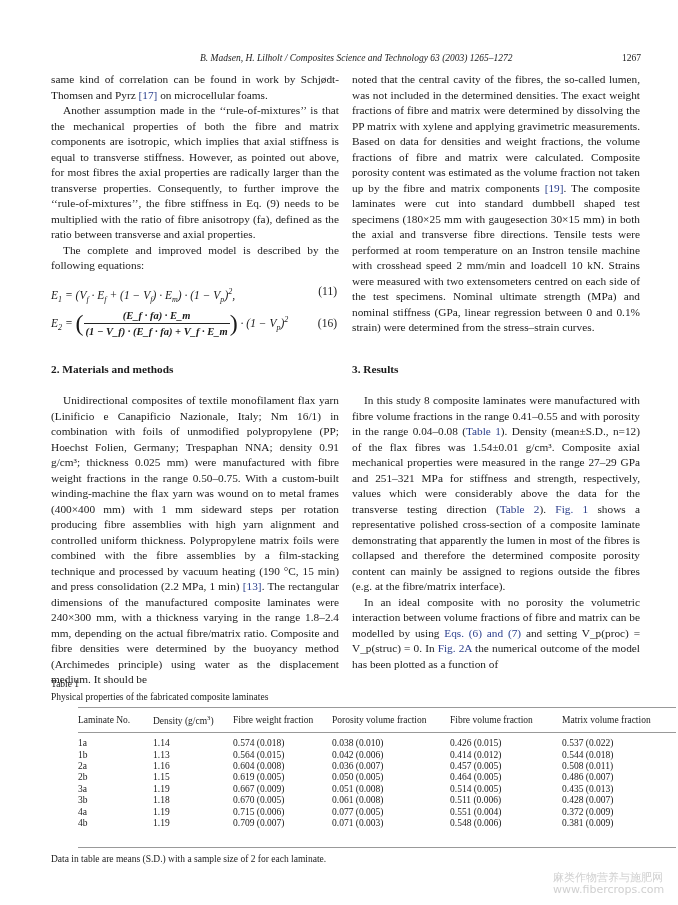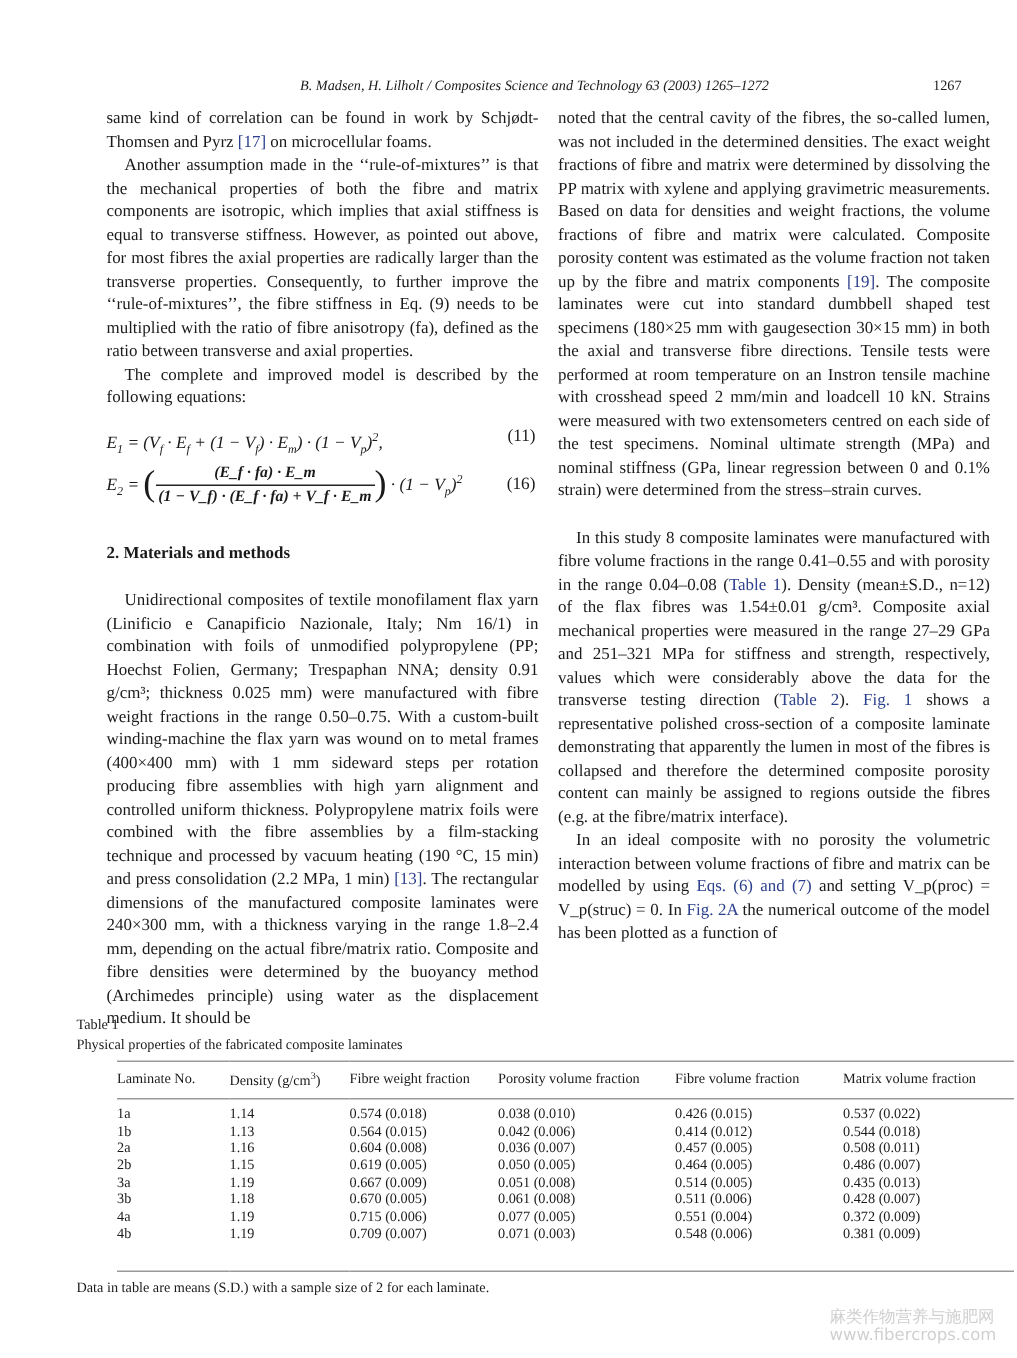--- a/index.html
+++ b/index.html
@@ -1,21 +1,21 @@
 <!DOCTYPE html>
 <html><head>
 <meta charset="utf-8">
 <style>
   html, body { margin:0; padding:0; background:#ffffff; }
   body { width:678px; height:905px; position:relative; overflow:hidden;
          font-family:"Liberation Serif", "DejaVu Serif", serif; color:#1a1a1a; }
   .header { position:absolute; top:53px; left:0; width:678px; height:14px; font-size:9.5px; }
   .header .running { position:absolute; left:200px; font-style:italic; }
   .header .page { position:absolute; left:622px; }
-  .col { position:absolute; top:72px; width:288px; font-size:11.3px; line-height:15.5px; text-align:justify;margin-left:20px; }
+  .col { position:absolute; top:72px; width:288px; font-size:11.3px; line-height:15.5px; text-align:justify; }
   .col.left { left:51px; }
   .col.right { left:352px; }
   .col p { margin:0; }
   .indent { text-indent:12px; }
   .link { color:#2b3f8c; }
   .sec { font-weight:bold; font-size:11.3px; margin:0; }
   .eq { position:relative; height:26px; font-style:italic; font-size:11.5px; white-space:nowrap; }
   .eq .num { position:absolute; right:2px; top:4px; font-style:normal; }
   .eq .body { position:absolute; left:0; top:4px; }
   .frac { display:inline-block; vertical-align:middle; text-align:center; font-size:10.5px;font-weight:bold; }
@@ -59,20 +59,21 @@
     <span class="body" style="top:2px;">E<sub>2</sub> = <span class="big">(</span><span class="frac"><span class="n">(E_f · fa) · E_m</span><span class="d">(1 − V_f) · (E_f · fa) + V_f · E_m</span></span><span class="big">)</span> · (1 − V<sub>p</sub>)<sup>2</sup></span>
     <span class="num" style="top:10px;">(16)</span>
   </div>
 
   <p class="sec" style="margin-top:20px;">2. Materials and methods</p>
   <p class="indent" style="margin-top:16px;"><span>Unidirectional composites of textile monofilament flax yarn (Linificio e Canapificio Nazionale, Italy; Nm 16/1) in combination with foils of unmodified polypropylene (PP; Hoechst Folien, Germany; Trespaphan NNA; density 0.91 g/cm³; thickness 0.025 mm) were manufactured with fibre weight fractions in the range 0.50–0.75. With a custom-built winding-machine the flax yarn was wound on to metal frames (400×400 mm) with 1 mm sideward steps per rotation producing fibre assemblies with high yarn alignment and controlled uniform thickness. Polypropylene matrix foils were combined with the fibre assemblies by a film-stacking technique and processed by vacuum heating (190 °C, 15 min) and press consolidation (2.2 MPa, 1 min) </span><a class="link">[13]</a><span>. The rectangular dimensions of the manufactured composite laminates were 240×300 mm, with a thickness varying in the range 1.8–2.4 mm, depending on the actual fibre/matrix ratio. Composite and fibre densities were determined by the buoyancy method (Archimedes principle) using water as the displacement medium. It should be</span></p>
 </div>
 
 <div class="col right">
   <p><span>noted that the central cavity of the fibres, the so-called lumen, was not included in the determined densities. The exact weight fractions of fibre and matrix were determined by dissolving the PP matrix with xylene and applying gravimetric measurements. Based on data for densities and weight fractions, the volume fractions of fibre and matrix were calculated. Composite porosity content was estimated as the volume fraction not taken up by the fibre and matrix components </span><a class="link">[19]</a><span>. The composite laminates were cut into standard dumbbell shaped test specimens (180×25 mm with gaugesection 30×15 mm) in both the axial and transverse fibre directions. Tensile tests were performed at room temperature on an Instron tensile machine with crosshead speed 2 mm/min and loadcell 10 kN. Strains were measured with two extensometers centred on each side of the test specimens. Nominal ultimate strength (MPa) and nominal stiffness (GPa, linear regression between 0 and 0.1% strain) were determined from the stress–strain curves.</span></p>
+  <p class="sec" style="margin-top:26px;">3. Results</p>
   <p class="indent" style="margin-top:16px;"><span>In this study 8 composite laminates were manufactured with fibre volume fractions in the range 0.41–0.55 and with porosity in the range 0.04–0.08 (</span><a class="link">Table 1</a><span>). Density (mean±S.D., n=12) of the flax fibres was 1.54±0.01 g/cm³. Composite axial mechanical properties were measured in the range 27–29 GPa and 251–321 MPa for stiffness and strength, respectively, values which were considerably above the data for the transverse testing direction (</span><a class="link">Table 2</a><span>). </span><a class="link">Fig. 1</a><span> shows a representative polished cross-section of a composite laminate demonstrating that apparently the lumen in most of the fibres is collapsed and therefore the determined composite porosity content can mainly be assigned to regions outside the fibres (e.g. at the fibre/matrix interface).</span></p>
   <p class="indent"><span>In an ideal composite with no porosity the volumetric interaction between volume fractions of fibre and matrix can be modelled by using </span><a class="link">Eqs. (6) and (7)</a><span> and setting V_p(proc) = V_p(struc) = 0. In </span><a class="link">Fig. 2A</a><span> the numerical outcome of the model has been plotted as a function of</span></p>
 </div>
 
 <div class="table-wrap">
   <div class="cap1">Table 1</div>
   <div class="cap2">Physical properties of the fabricated composite laminates</div>
   <table>
     <thead>
       <tr>

